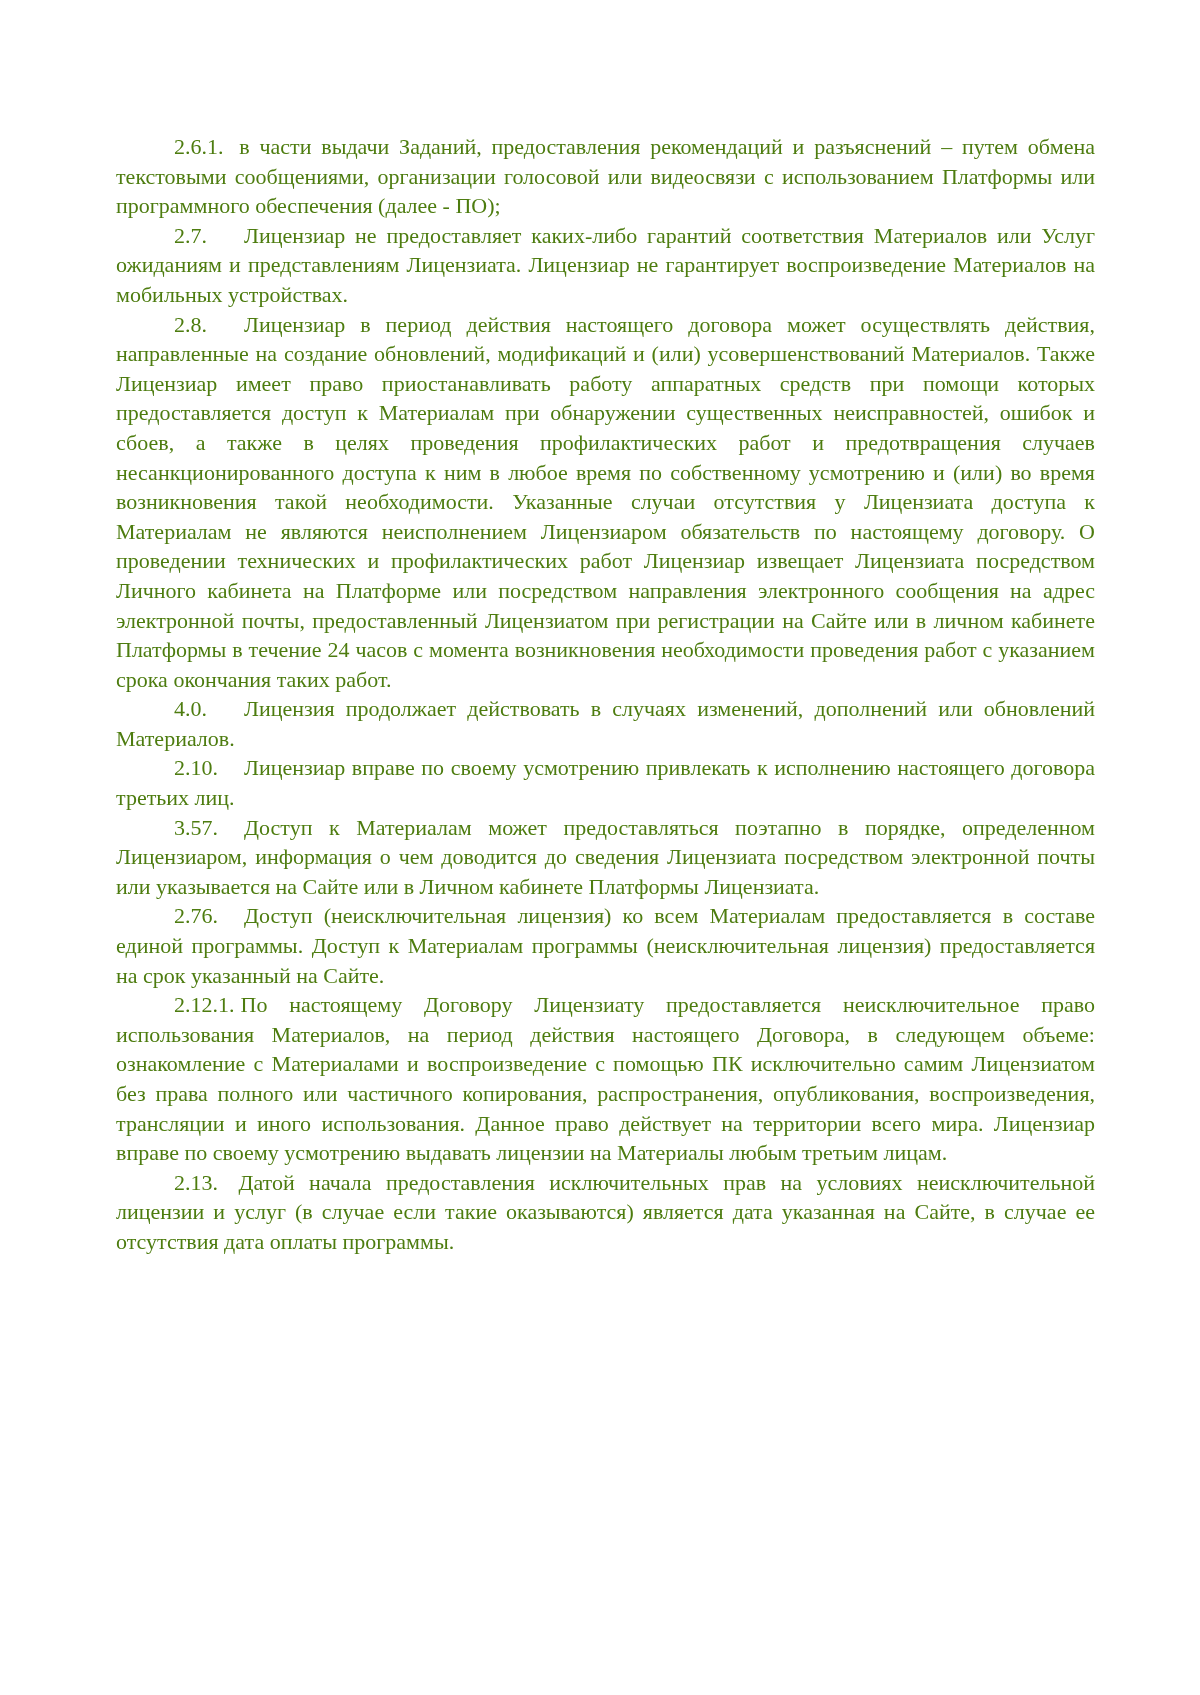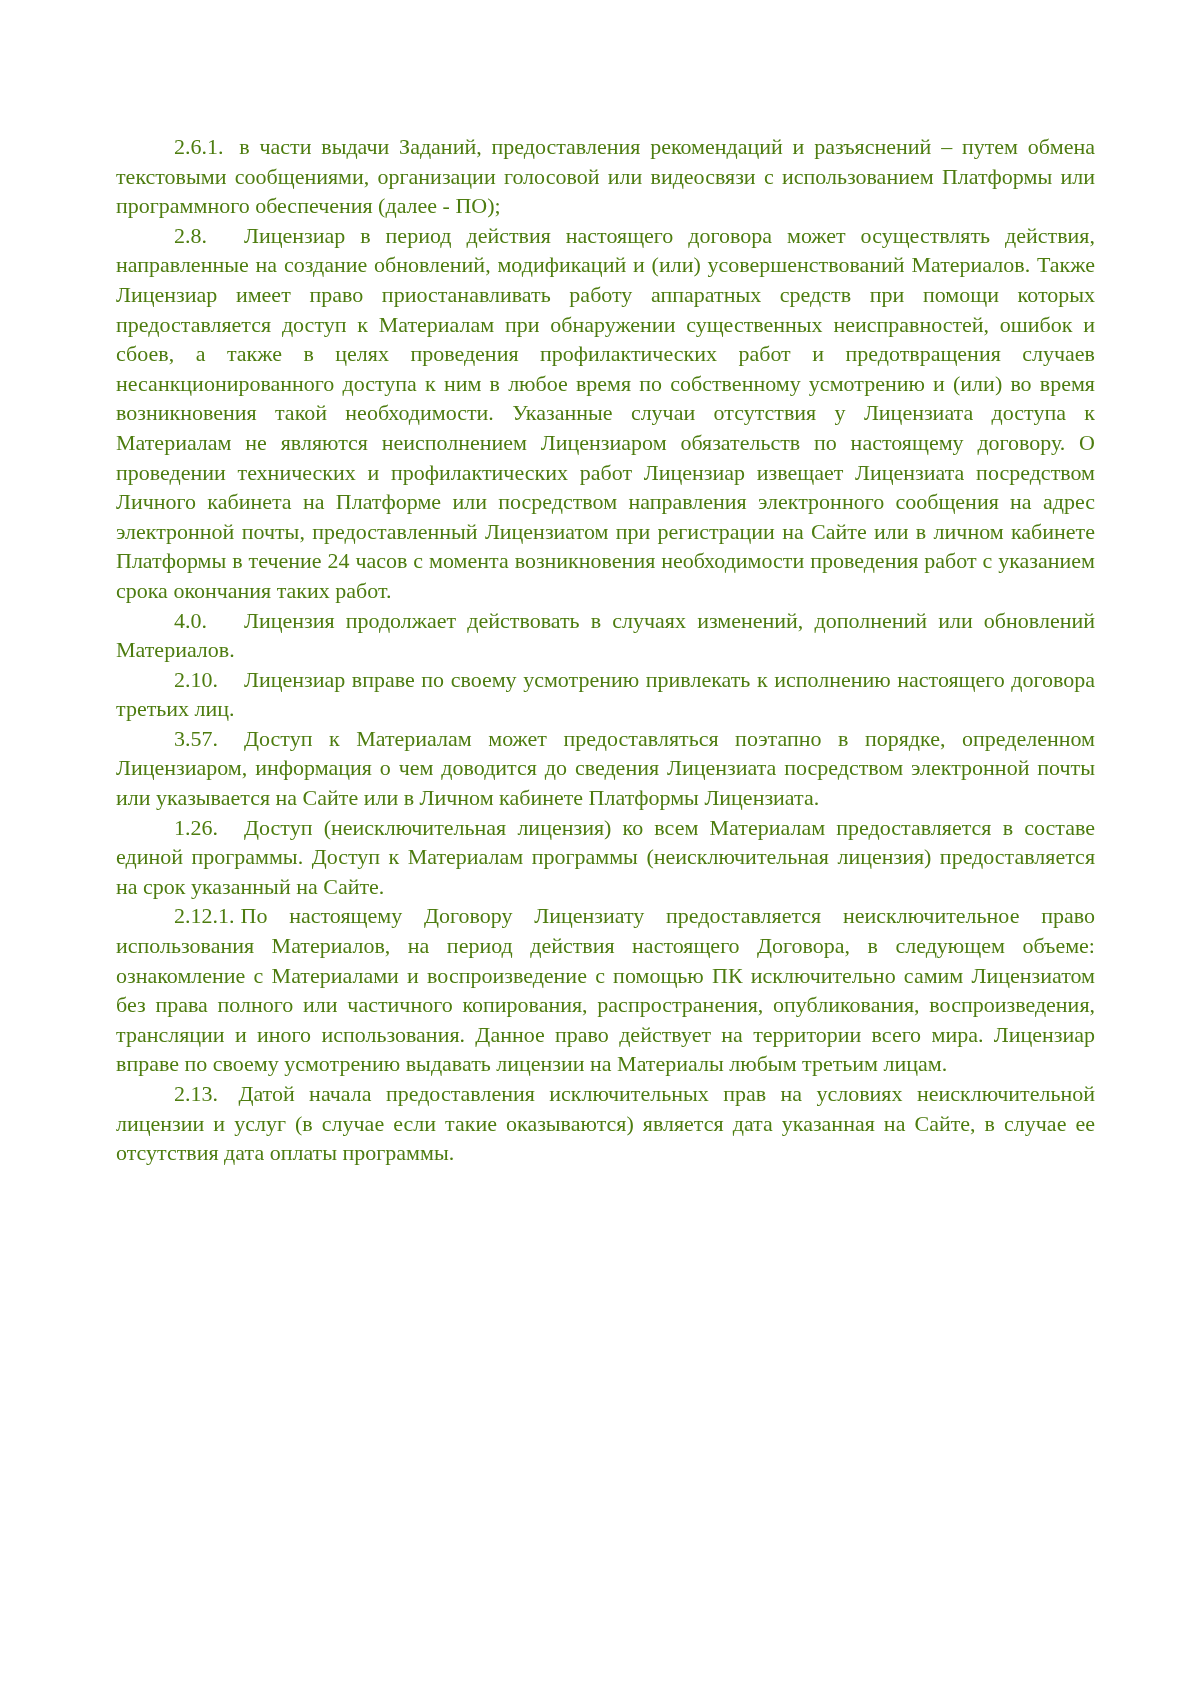--- a/index.html
+++ b/index.html
@@ -24,20 +24,21 @@
     min-width: 70px;
     text-indent: 0;
   }
   .num.short { min-width: 0; margin-right: 6px; }
 </style>
 </head>
 <body>
 
 <div class="page">
   <p class="para"><span class="num short">2.6.1.</span> <span>в части выдачи Заданий, предоставления рекомендаций и разъяснений – путем обмена текстовыми сообщениями, организации голосовой или видеосвязи с использованием Платформы или программного обеспечения (далее - ПО);</span></p>
+  <p class="para"><span class="num">2.7.</span><span>Лицензиар не предоставляет каких-либо гарантий соответствия Материалов или Услуг ожиданиям и представлениям Лицензиата. Лицензиар не гарантирует воспроизведение Материалов на мобильных устройствах.</span></p>
   <p class="para"><span class="num">2.8.</span><span>Лицензиар в период действия настоящего договора может осуществлять действия, направленные на создание обновлений, модификаций и (или) усовершенствований Материалов. Также Лицензиар имеет право приостанавливать работу аппаратных средств при помощи которых предоставляется доступ к Материалам при обнаружении существенных неисправностей, ошибок и сбоев, а также в целях проведения профилактических работ и предотвращения случаев несанкционированного доступа к ним в любое время по собственному усмотрению и (или) во время возникновения такой необходимости. Указанные случаи отсутствия у Лицензиата доступа к Материалам не являются неисполнением Лицензиаром обязательств по настоящему договору. О проведении технических и профилактических работ Лицензиар извещает Лицензиата посредством Личного кабинета на Платформе или посредством направления электронного сообщения на адрес электронной почты, предоставленный Лицензиатом при регистрации на Сайте или в личном кабинете Платформы в течение 24 часов с момента возникновения необходимости проведения работ с указанием срока окончания таких работ.</span></p>
   <p class="para"><span class="num">4.0.</span><span>Лицензия продолжает действовать в случаях изменений, дополнений или обновлений Материалов.</span></p>
   <p class="para"><span class="num">2.10.</span><span>Лицензиар вправе по своему усмотрению привлекать к исполнению настоящего договора третьих лиц.</span></p>
   <p class="para"><span class="num">3.57.</span><span>Доступ к Материалам может предоставляться поэтапно в порядке, определенном Лицензиаром, информация о чем доводится до сведения Лицензиата посредством электронной почты или указывается на Сайте или в Личном кабинете Платформы Лицензиата.</span></p>
-  <p class="para"><span class="num">1.26.</span><span>Доступ (неисключительная лицензия) ко всем Материалам предоставляется в составе единой программы. Доступ к Материалам программы (неисключительная лицензия) предоставляется на срок указанный на Сайте.</span></p>
+  <p class="para"><span class="num">2.76.</span><span>Доступ (неисключительная лицензия) ко всем Материалам предоставляется в составе единой программы. Доступ к Материалам программы (неисключительная лицензия) предоставляется на срок указанный на Сайте.</span></p>
   <p class="para"><span class="num short">2.12.1.</span><span>По настоящему Договору Лицензиату предоставляется неисключительное право использования Материалов, на период действия настоящего Договора, в следующем объеме: ознакомление с Материалами и воспроизведение с помощью ПК исключительно самим Лицензиатом без права полного или частичного копирования, распространения, опубликования, воспроизведения, трансляции и иного использования. Данное право действует на территории всего мира. Лицензиар вправе по своему усмотрению выдавать лицензии на Материалы любым третьим лицам.</span></p>
   <p class="para"><span class="num short">2.13.</span> <span>Датой начала предоставления исключительных прав на условиях неисключительной лицензии и услуг (в случае если такие оказываются) является дата указанная на Сайте, в случае ее отсутствия дата  оплаты программы.</span></p>
 </div>
 
 </body></html>

